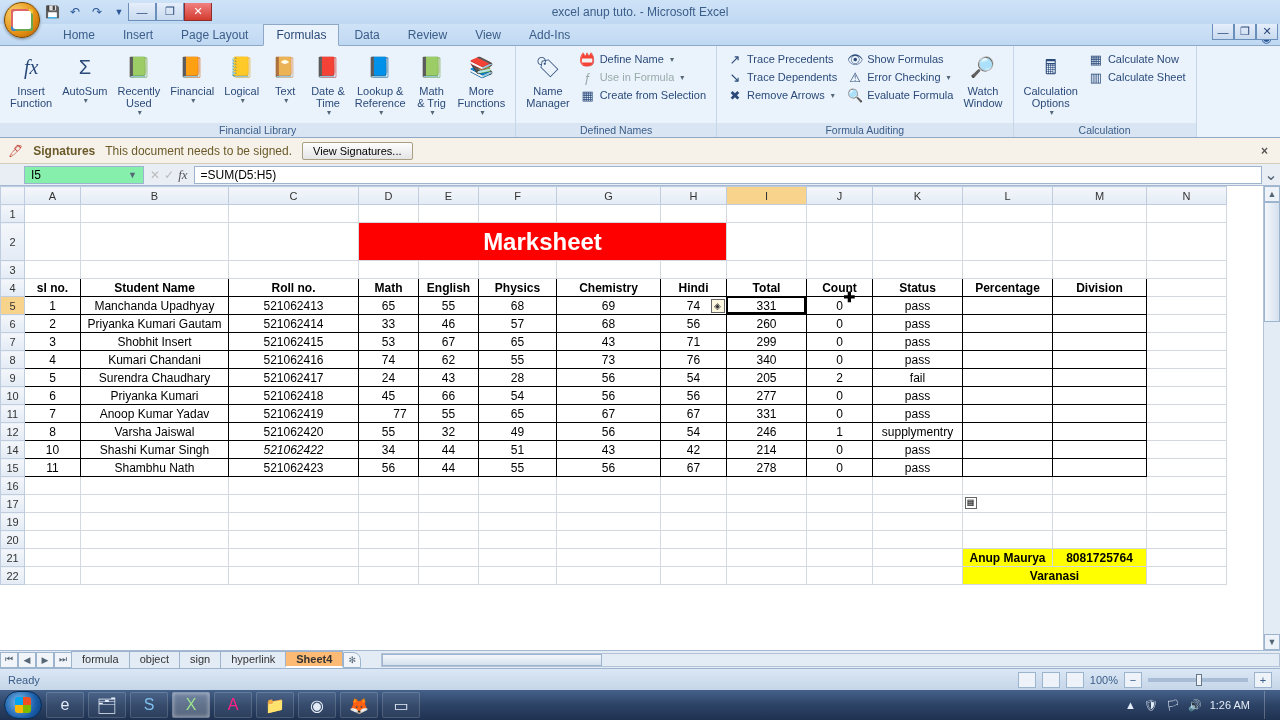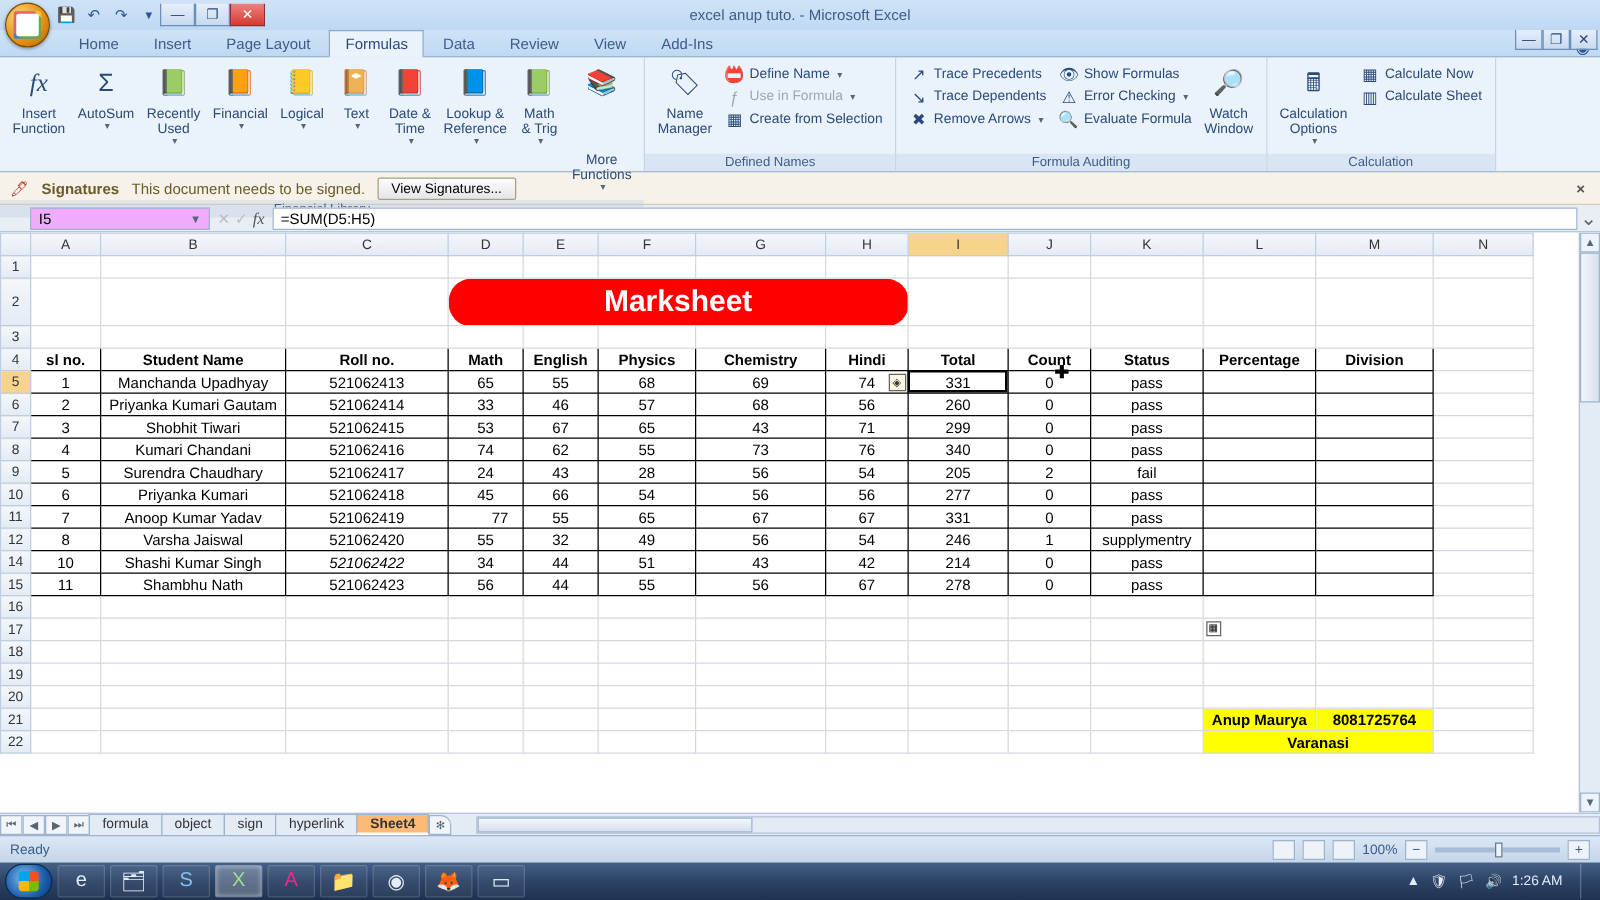--- a/index.html
+++ b/index.html
@@ -34,21 +34,21 @@
   .drop::after { content:"▾"; font-size:8px; margin-left:2px; color:#567; }
   
   .sigbar { height:26px; background:#f6f2e9; border-bottom:1px solid #d3cdb8; display:flex; align-items:center; font-size:12px; padding:0 8px; gap:10px; }
   .sigbar .sigicon { color:#c0392b; }
   .sigbar .siglabel { font-weight:bold; color:#6b5a2a; }
   .sigbar .sigmsg { color:#6b5a2a; }
   .sigbar button { font-size:11px; padding:2px 10px; background:linear-gradient(#fdfdfd,#e5e5e5); border:1px solid #a89f82; border-radius:2px; }
   .sigbar .x { margin-left:auto; color:#555; font-weight:bold; padding:0 4px; }
   
   .formularow { height:22px; display:flex; align-items:center; background:#e9eef5; border-bottom:1px solid #a5b9d2; }
-  .namebox { width:144px; margin-left:24px; height:18px; background:#f0abfc; border:1px solid #9db4ce; font-size:12px; padding:0 6px; display:flex; align-items:center; justify-content:space-between; }
+  .namebox { width:120px; margin-left:24px; height:18px; background:#86efac; border:1px solid #9db4ce; font-size:12px; padding:0 6px; display:flex; align-items:center; justify-content:space-between; }
   .namebox .dd { color:#567; font-size:9px; }
   .fx-controls { display:flex; align-items:center; gap:4px; padding:0 6px; color:#777; font-size:12px; }
   .fx-label { font-style:italic; font-family: "Times New Roman", serif; font-size:13px; color:#555; }
   .formulabar { flex:1; height:18px; background:#fff; border:1px solid #9db4ce; font-size:12px; padding:0 6px; display:flex; align-items:center; }
   .expand { width:18px; text-align:center; color:#567; }
   
   .gridwrap { position:relative; background:#fff; height: calc(720px - 24px - 22px - 92px - 26px - 22px - 18px - 22px - 30px); overflow:hidden; }
   table.sheet { border-collapse:collapse; table-layout:fixed; }
   .colhdr th, .rowhdr { background:linear-gradient(#f4f7fb,#e3ebf5); border:1px solid #c0cdde; font-size:11px; font-weight:normal; color:#333; text-align:center; }
   .colhdr th { height:18px; }
@@ -179,21 +179,21 @@
           <span style="white-space:pre;">Lookup &amp;
 Reference</span>
         </div>
       <div class="bigbtn drop">
           <div class="icon">📗</div>
           <span style="white-space:pre;">Math
 &amp; Trig</span>
         </div>
       <div class="bigbtn drop">
           <div class="icon">📚</div>
-          <span style="white-space:pre;margin-top:37px;">More
+          <span style="white-space:pre;">More
 Functions</span>
         </div>
     </div>
     <div class="group-label">Financial Library</div>
   </div>
 
   <div class="group">
     <div class="group-body">
       <div class="bigbtn">
           <div class="icon">🏷</div>
@@ -355,21 +355,21 @@
           <td class="" style=""></td>
           <td class="" style=""></td>
           <td class="" style=""></td>
           <td class="" style=""></td>
         </tr>
         <tr>
           <th class="rowhdr">2</th>
           <td class="" style=""></td>
           <td class="" style=""></td>
           <td class="" style=""></td>
-          <td class="mark-title" colspan="5" style="height:38px;border-radius:18px;">Marksheet</td>
+          <td class="mark-title" colspan="5" style="height:38px;">Marksheet</td>
           <td class="" style=""></td>
           <td class="" style=""></td>
           <td class="" style=""></td>
           <td class="" style=""></td>
           <td class="" style=""></td>
           <td class="" style=""></td>
         </tr>
         <tr>
           <th class="rowhdr">3</th>
           <td class="" style=""></td>
@@ -434,21 +434,21 @@
           <td class="datacell" style="border: 1px solid rgb(0, 0, 0); text-align: center;">260</td>
           <td class="datacell" style="border: 1px solid rgb(0, 0, 0); text-align: center;">0</td>
           <td class="datacell" style="border: 1px solid rgb(0, 0, 0); text-align: center;">pass</td>
           <td class="" style="border: 1px solid rgb(0, 0, 0);"></td>
           <td class="" style="border: 1px solid rgb(0, 0, 0);"></td>
           <td class="" style=""></td>
         </tr>
         <tr>
           <th class="rowhdr">7</th>
           <td class="datacell" style="border: 1px solid rgb(0, 0, 0); text-align: center;">3</td>
-          <td class="datacell" style="border: 1px solid rgb(0, 0, 0); text-align: center;">Shobhit Tiwari</td>
+          <td class="datacell" style="border: 1px solid rgb(0, 0, 0); text-align: center;">Shobhit Insert</td>
           <td class="datacell" style="border: 1px solid rgb(0, 0, 0); text-align: center;">521062415</td>
           <td class="datacell" style="border: 1px solid rgb(0, 0, 0); text-align: center;">53</td>
           <td class="datacell" style="border: 1px solid rgb(0, 0, 0); text-align: center;">67</td>
           <td class="datacell" style="border: 1px solid rgb(0, 0, 0); text-align: center;">65</td>
           <td class="datacell" style="border: 1px solid rgb(0, 0, 0); text-align: center;">43</td>
           <td class="datacell" style="border: 1px solid rgb(0, 0, 0); text-align: center;">71</td>
           <td class="datacell" style="border: 1px solid rgb(0, 0, 0); text-align: center;">299</td>
           <td class="datacell" style="border: 1px solid rgb(0, 0, 0); text-align: center;">0</td>
           <td class="datacell" style="border: 1px solid rgb(0, 0, 0); text-align: center;">pass</td>
           <td class="" style="border: 1px solid rgb(0, 0, 0);"></td>
@@ -586,37 +586,20 @@
           <td class="" style=""></td>
           <td class="" style=""></td>
           <td class="" style=""></td>
           <td class="" style=""></td>
           <td class="" style=""></td>
           <td class="" style=""></td>
           <td class="" style=""></td>
         </tr>
         <tr>
           <th class="rowhdr">17</th>
-          <td class="" style=""></td>
-          <td class="" style=""></td>
-          <td class="" style=""></td>
-          <td class="" style=""></td>
-          <td class="" style=""></td>
-          <td class="" style=""></td>
-          <td class="" style=""></td>
-          <td class="" style=""></td>
-          <td class="" style=""></td>
-          <td class="" style=""></td>
-          <td class="" style=""></td>
-          <td class="" style=""></td>
-          <td class="" style=""></td>
-          <td class="" style=""></td>
-        </tr>
-        <tr>
-          <th class="rowhdr">18</th>
           <td class="" style=""></td>
           <td class="" style=""></td>
           <td class="" style=""></td>
           <td class="" style=""></td>
           <td class="" style=""></td>
           <td class="" style=""></td>
           <td class="" style=""></td>
           <td class="" style=""></td>
           <td class="" style=""></td>
           <td class="" style=""></td>

